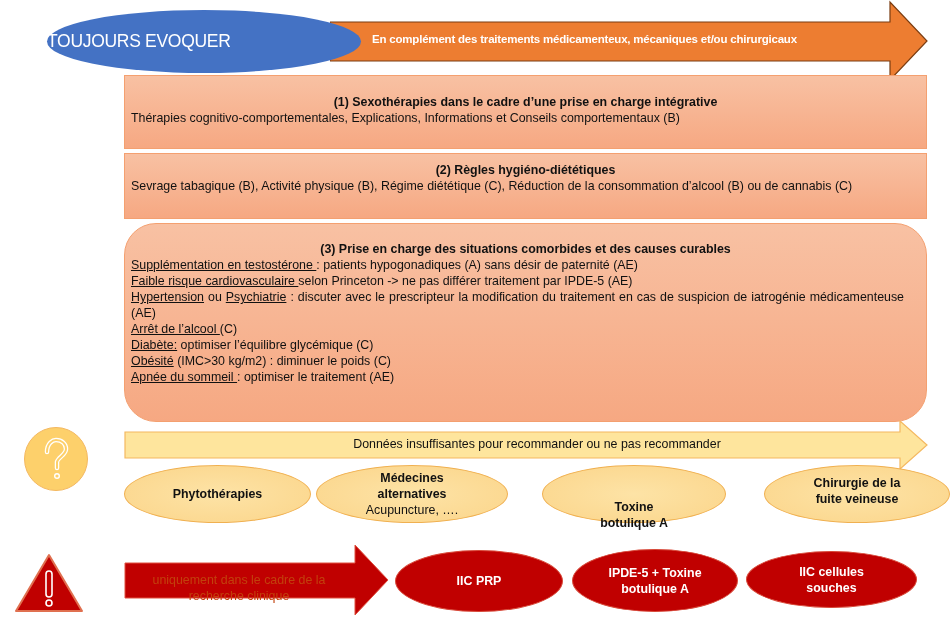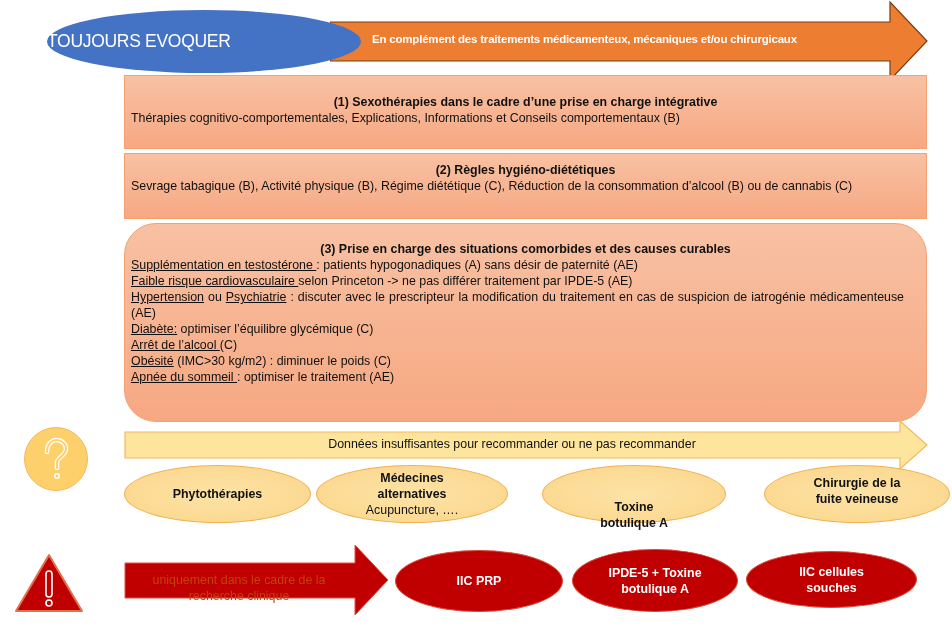--- a/index.html
+++ b/index.html
@@ -23,21 +23,21 @@
   .box .just { text-align:justify; text-align-last:left; }
   #box1 { top:75px; height:74px; }
   #box1 .ttl { margin-top:18px; }
   #box2 { top:153px; height:66px; }
   #box2 .ttl { margin-top:8px; }
   #box3 { top:223px; height:199px;border-radius:32px; }
   #box3 .ttl { margin-top:17px; }
   u { text-decoration:underline; }
   
   #yellow-arrow { left:124px; top:420px; width:805px; height:50px; }
-  #yellow-arrow-text { position:absolute; left:124px; width:776px; top:437px; text-align:center; font-size:12.4px; }
+  #yellow-arrow-text { position:absolute; left:124px; width:776px; top:437px; text-align:center; font-size:12.4px;padding-left:25px; }
   
   .yel { position:absolute; top:465px; height:58px; border-radius:50%; box-sizing:border-box;
          border:1.2px solid #f0b050;
          background:radial-gradient(ellipse at center, #fde3a6 0%, #fbd58a 100%);
          display:flex; flex-direction:column; align-items:center; justify-content:center;
          font-size:12.4px; line-height:16px; text-align:center; }
   .yel .b { font-weight:bold; }
   
   #question { left:24px; top:427px; width:64px; height:64px; border-radius:50%;
               background:#fdd06b; border:1.5px solid #f4b860; box-sizing:border-box; }
@@ -73,22 +73,22 @@
 <div id="box2" class="box">
   <div class="ttl">(2) Règles hygiéno-diététiques</div>
   <p class="just">Sevrage tabagique (B), Activité physique (B), Régime diététique (C), Réduction de la consommation d’alcool (B) ou de cannabis (C)</p>
 </div>
 
 <div id="box3" class="box">
   <div class="ttl">(3) Prise en charge des situations comorbides et des causes curables</div>
   <p><u>Supplémentation en testostérone </u><span>: patients hypogonadiques (A) sans désir de paternité (AE)</span></p>
   <p><u>Faible risque cardiovasculaire </u><span>selon Princeton -&gt; ne pas différer traitement par IPDE-5 (AE)</span></p>
   <p class="just"><u>Hypertension</u><span> ou </span><u>Psychiatrie</u><span> : discuter avec le prescripteur la modification du traitement en cas de suspicion de iatrogénie médicamenteuse (AE)</span></p>
+  <p><u>Arrêt de l’alcool </u><span>(C)</span></p>
   <p><u>Diabète:</u><span> optimiser l’équilibre glycémique (C)</span></p>
-  <p><u>Arrêt de l’alcool </u><span>(C)</span></p>
   <p><u>Obésité</u><span> (IMC&gt;30 kg/m2) : diminuer le poids (C)</span></p>
   <p><u>Apnée du sommeil </u><span>: optimiser le traitement (AE)</span></p>
 </div>
 
 <div id="question" class="abs">
   <svg width="61" height="61" viewBox="0 0 61 61" style="position:absolute;left:0;top:0;">
     <path d="M22,24 C22,15 28,12 31,12 C37,12 41,16 41,21 C41,27 33,29 32,34 L32,40" fill="none" stroke="#ffffff" stroke-width="4.5" stroke-linecap="round"></path>
     <path d="M22,24 C22,15 28,12 31,12 C37,12 41,16 41,21 C41,27 33,29 32,34 L32,40" fill="none" stroke="#fdd06b" stroke-width="2" stroke-linecap="round"></path>
     <circle cx="32" cy="48" r="3" fill="#ffffff"></circle>
     <circle cx="32" cy="48" r="1.6" fill="#fdd06b"></circle>

